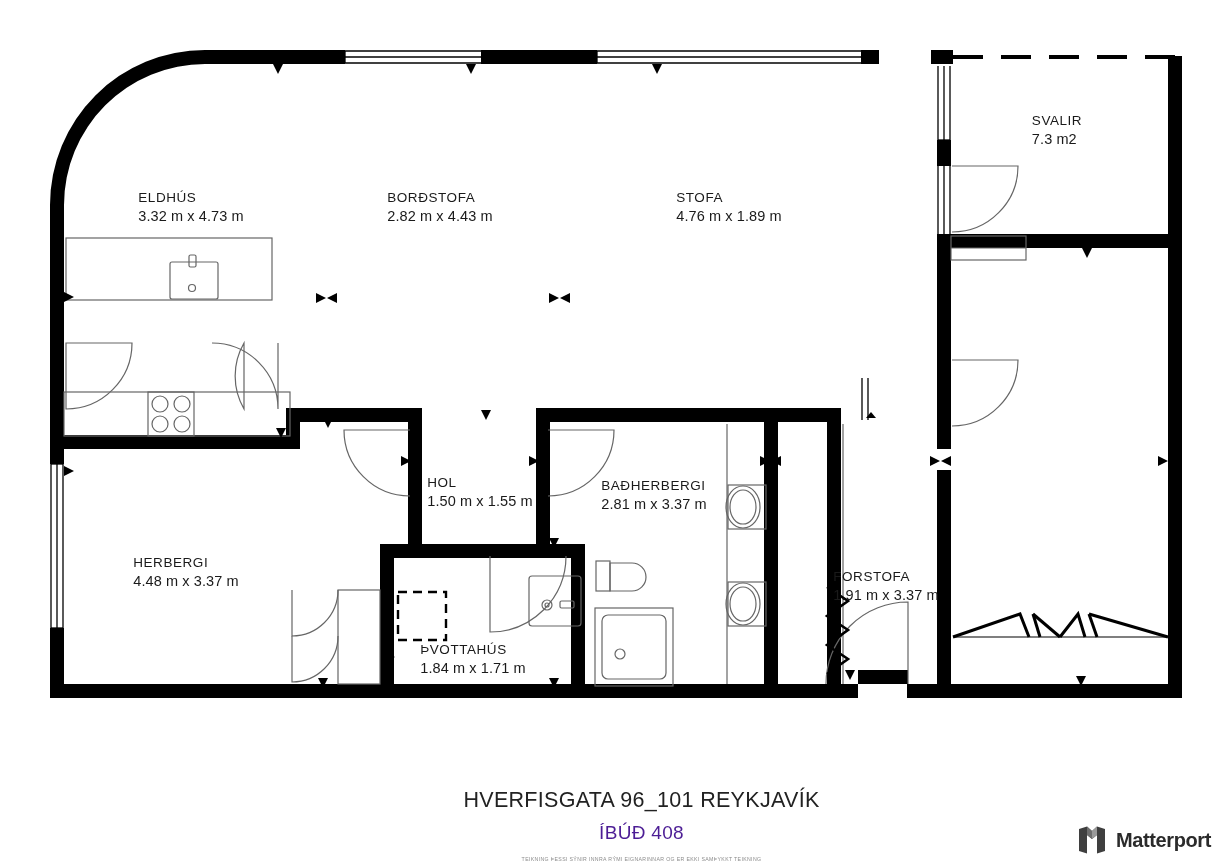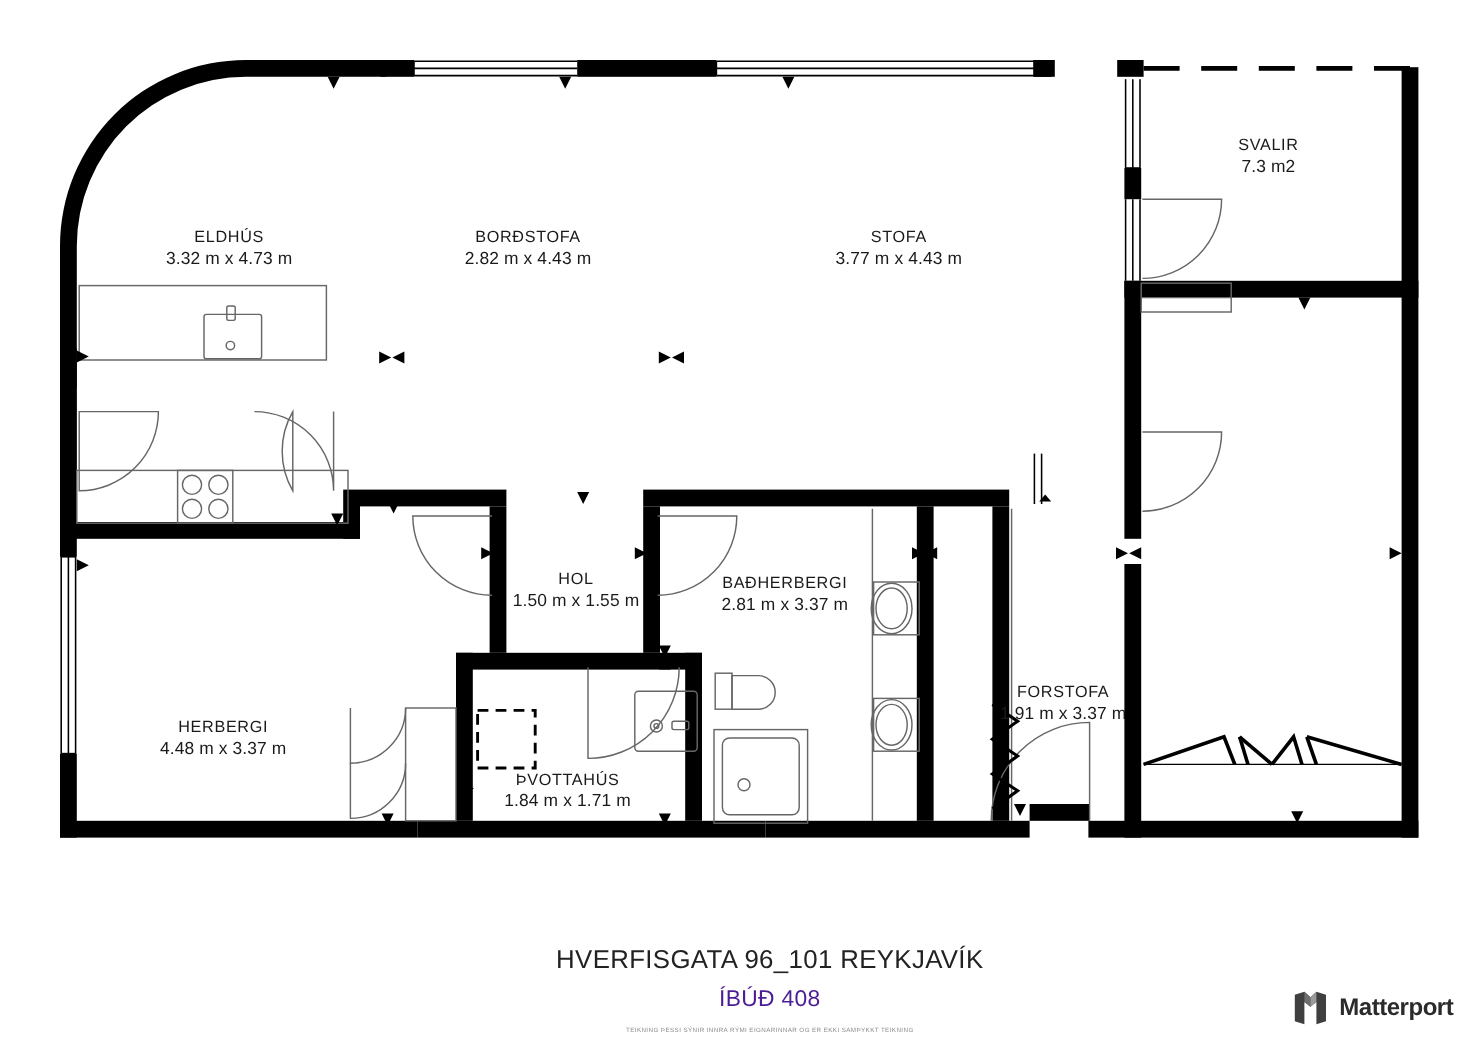--- a/index.html
+++ b/index.html
@@ -23,21 +23,21 @@
   }
   svg#floorplan {
     position: absolute;
     left: 0; top: 0;
     width: 1227px;
     height: 867px;
     display: block;
   }
   .room-label {
     position: absolute;
-    text-align: center;
+    text-align: left;
     line-height: 1.32;
     white-space: nowrap;
     pointer-events: none;
     transform: translateX(-50%);
   }
   .room-name {
     font-size: 13.5px;
     letter-spacing: 0.55px;
     color: #1a1a1a;
   }
@@ -315,37 +315,37 @@
   </svg>
 
   <div class="room-label" style="left:191px; top:189px;">
     <div class="room-name">ELDHÚS</div>
     <div class="room-dims">3.32 m x 4.73 m</div>
   </div>
   <div class="room-label" style="left:440px; top:189px;">
     <div class="room-name">BORÐSTOFA</div>
     <div class="room-dims">2.82 m x 4.43 m</div>
   </div>
-  <div class="room-label" style="left:729px; top:189px;margin-left:20px;">
+  <div class="room-label" style="left:729px; top:189px;">
     <div class="room-name">STOFA</div>
-    <div class="room-dims">3.77 m x 4.43 m</div>
+    <div class="room-dims">4.76 m x 1.89 m</div>
   </div>
   <div class="room-label" style="left:1057px; top:112px;">
     <div class="room-name">SVALIR</div>
     <div class="room-dims">7.3 m2</div>
   </div>
   <div class="room-label" style="left:480px; top:474px;">
     <div class="room-name">HOL</div>
     <div class="room-dims">1.50 m x 1.55 m</div>
   </div>
   <div class="room-label" style="left:654px; top:477px;">
     <div class="room-name">BAÐHERBERGI</div>
     <div class="room-dims">2.81 m x 3.37 m</div>
   </div>
-  <div class="room-label" style="left:186px; top:554px;margin-top:43px;">
+  <div class="room-label" style="left:186px; top:554px;">
     <div class="room-name">HERBERGI</div>
     <div class="room-dims">4.48 m x 3.37 m</div>
   </div>
   <div class="room-label" style="left:886px; top:568px;">
     <div class="room-name">FORSTOFA</div>
     <div class="room-dims">1.91 m x 3.37 m</div>
   </div>
   <div class="room-label" style="left:473px; top:641px;">
     <div class="room-name">ÞVOTTAHÚS</div>
     <div class="room-dims">1.84 m x 1.71 m</div>

